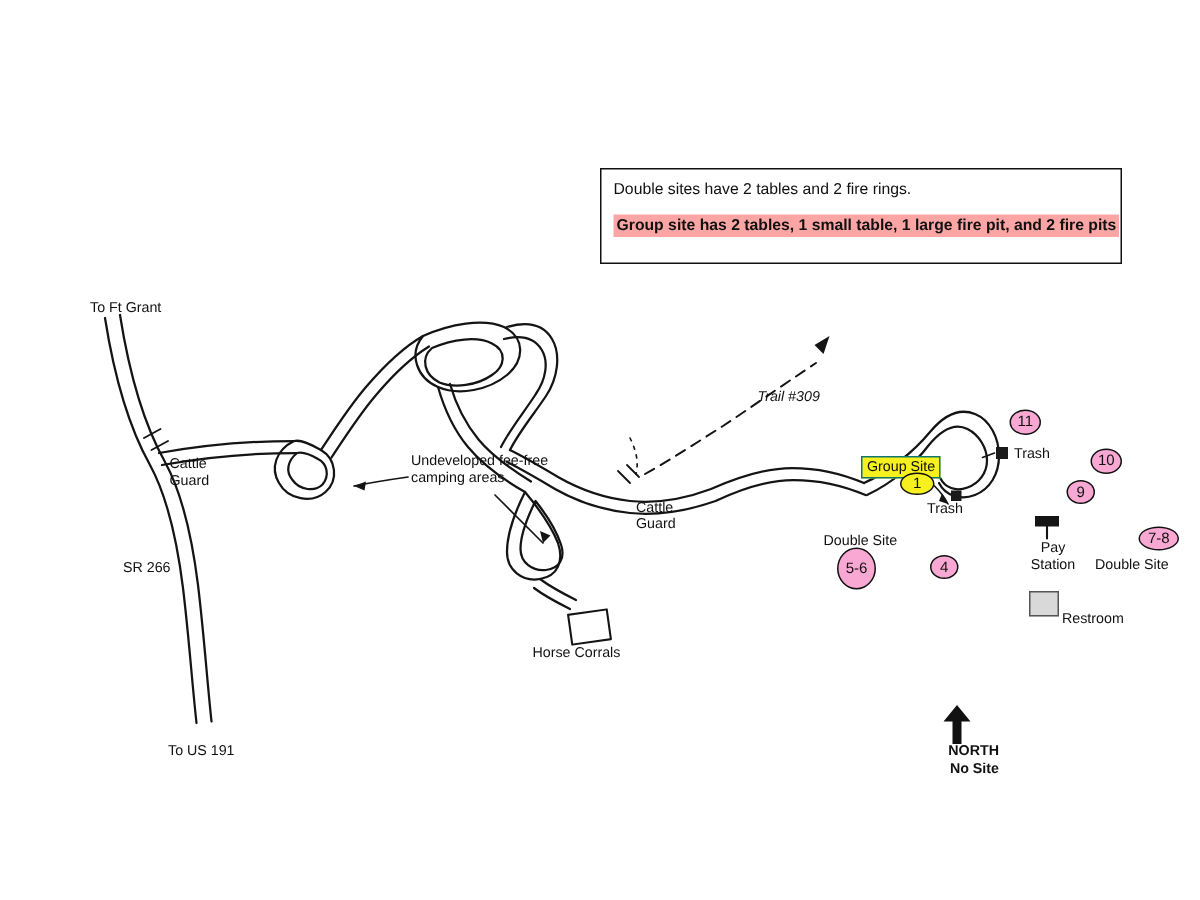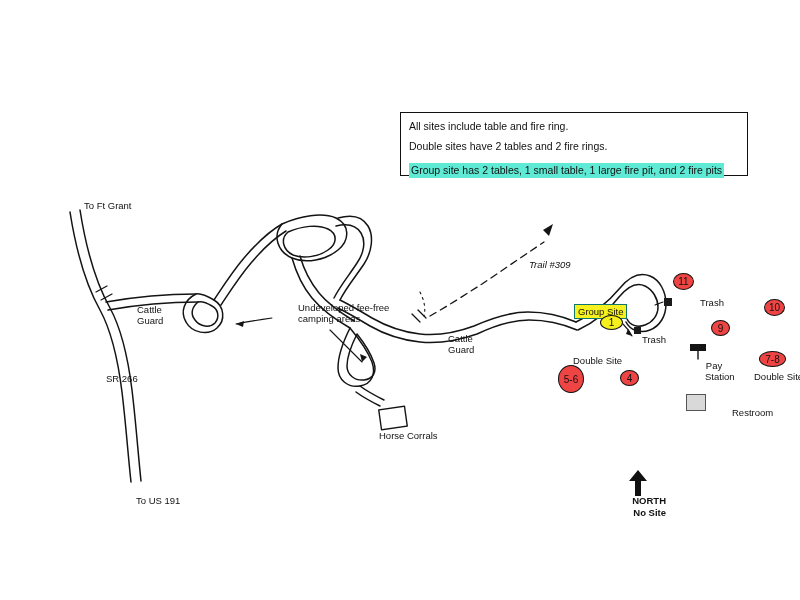--- a/index.html
+++ b/index.html
@@ -53,54 +53,54 @@
     padding: 7px 8px 0 8px;
   }
   .note-line {
     font-size: 10.5px;
     line-height: 13px;
     margin-bottom: 7px;
     white-space: nowrap;
     color: #111;
   }
   .note-line.highlight {
-    background: #5eead4;
+    background: #fca5a5;
     display: inline-block;
     padding: 1px 2px;
     margin-bottom: 16px;
+    font-weight: bold;
   }
 
   
   #line-art {
     position: absolute;
     left: 0; top: 0;
     width: 800px; height: 600px;
   }
 
   
   .map-label {
     font-size: 9.5px;
     line-height: 11px;
     color: #111;
     white-space: nowrap;
-    margin-left: 24px;
   }
   .map-label.center { text-align: center; }
   .map-label.italic { font-style: italic; }
 
   
   .site-oval {
     border: 1.3px solid #111;
     border-radius: 50%;
     font-size: 10px;
     font-weight: normal;
     display: flex;
     align-items: center;
     justify-content: center;
-    background: #ef4444;
+    background: #f9a8d4;
     color: #111;
     box-sizing: border-box;
   }
 
   
   #group-site-label {
     left: 574px;
     top: 304px;
     background: #f5f01e;
     border: 1px solid #0f766e;
@@ -142,21 +142,20 @@
     color: #111;
   }
 </style>
 </head>
 <body>
 
 <div id="map-root">
 
 
   <div id="notes-box" class="abs">
-    <div class="note-line">All sites include table and fire ring.</div>
     <div class="note-line">Double sites have 2 tables and 2 fire rings.</div>
     <div class="note-line highlight">Group site has 2 tables, 1 small table, 1 large fire pit, and 2 fire pits</div>
   </div>
 
   <svg id="line-art" viewBox="0 0 800 600">
     <g fill="none" stroke="#141414" stroke-width="1.5" stroke-linecap="round" stroke-linejoin="round">
 
       <path d="M70,212 C76,250 86,285 100,310 C112,332 118,360 122,392 C126,425 128,455 131,482"></path>
       <path d="M80,210 C86,248 96,283 110,308 C122,330 128,358 132,390 C136,423 138,453 141,481"></path>
 
@@ -260,21 +259,21 @@
 
   <div class="map-label abs" style="left:549px; top:355px;">Double Site</div>
   <div class="map-label abs" style="left:730px; top:371px;">Double Site</div>
 
   <div class="site-oval abs" style="left:558px; top:365px; width:26px; height:28px;">5-6</div>
 
   <div class="site-oval abs" style="left:620px; top:370px; width:19px; height:16px;">4</div>
 
   <div class="site-oval abs" style="left:711px; top:320px; width:19px; height:16px;">9</div>
 
-  <div class="site-oval abs" style="left:764px; top:299px; width:21px; height:17px;">10</div>
+  <div class="site-oval abs" style="left:727px; top:299px; width:21px; height:17px;">10</div>
 
   <div class="site-oval abs" style="left:673px; top:273px; width:21px; height:17px;">11</div>
 
   <div class="site-oval abs" style="left:737px; top:351px; width:27px; height:16px;margin-left:22px;">7-8</div>
 
   <svg id="north-arrow" class="abs" viewBox="0 0 24 26">
     <path d="M12,0 L21,11 L15,11 L15,26 L9,26 L9,11 L3,11 Z" fill="#111"></path>
   </svg>
   <div id="north-text" class="abs">
     <div>NORTH</div>

